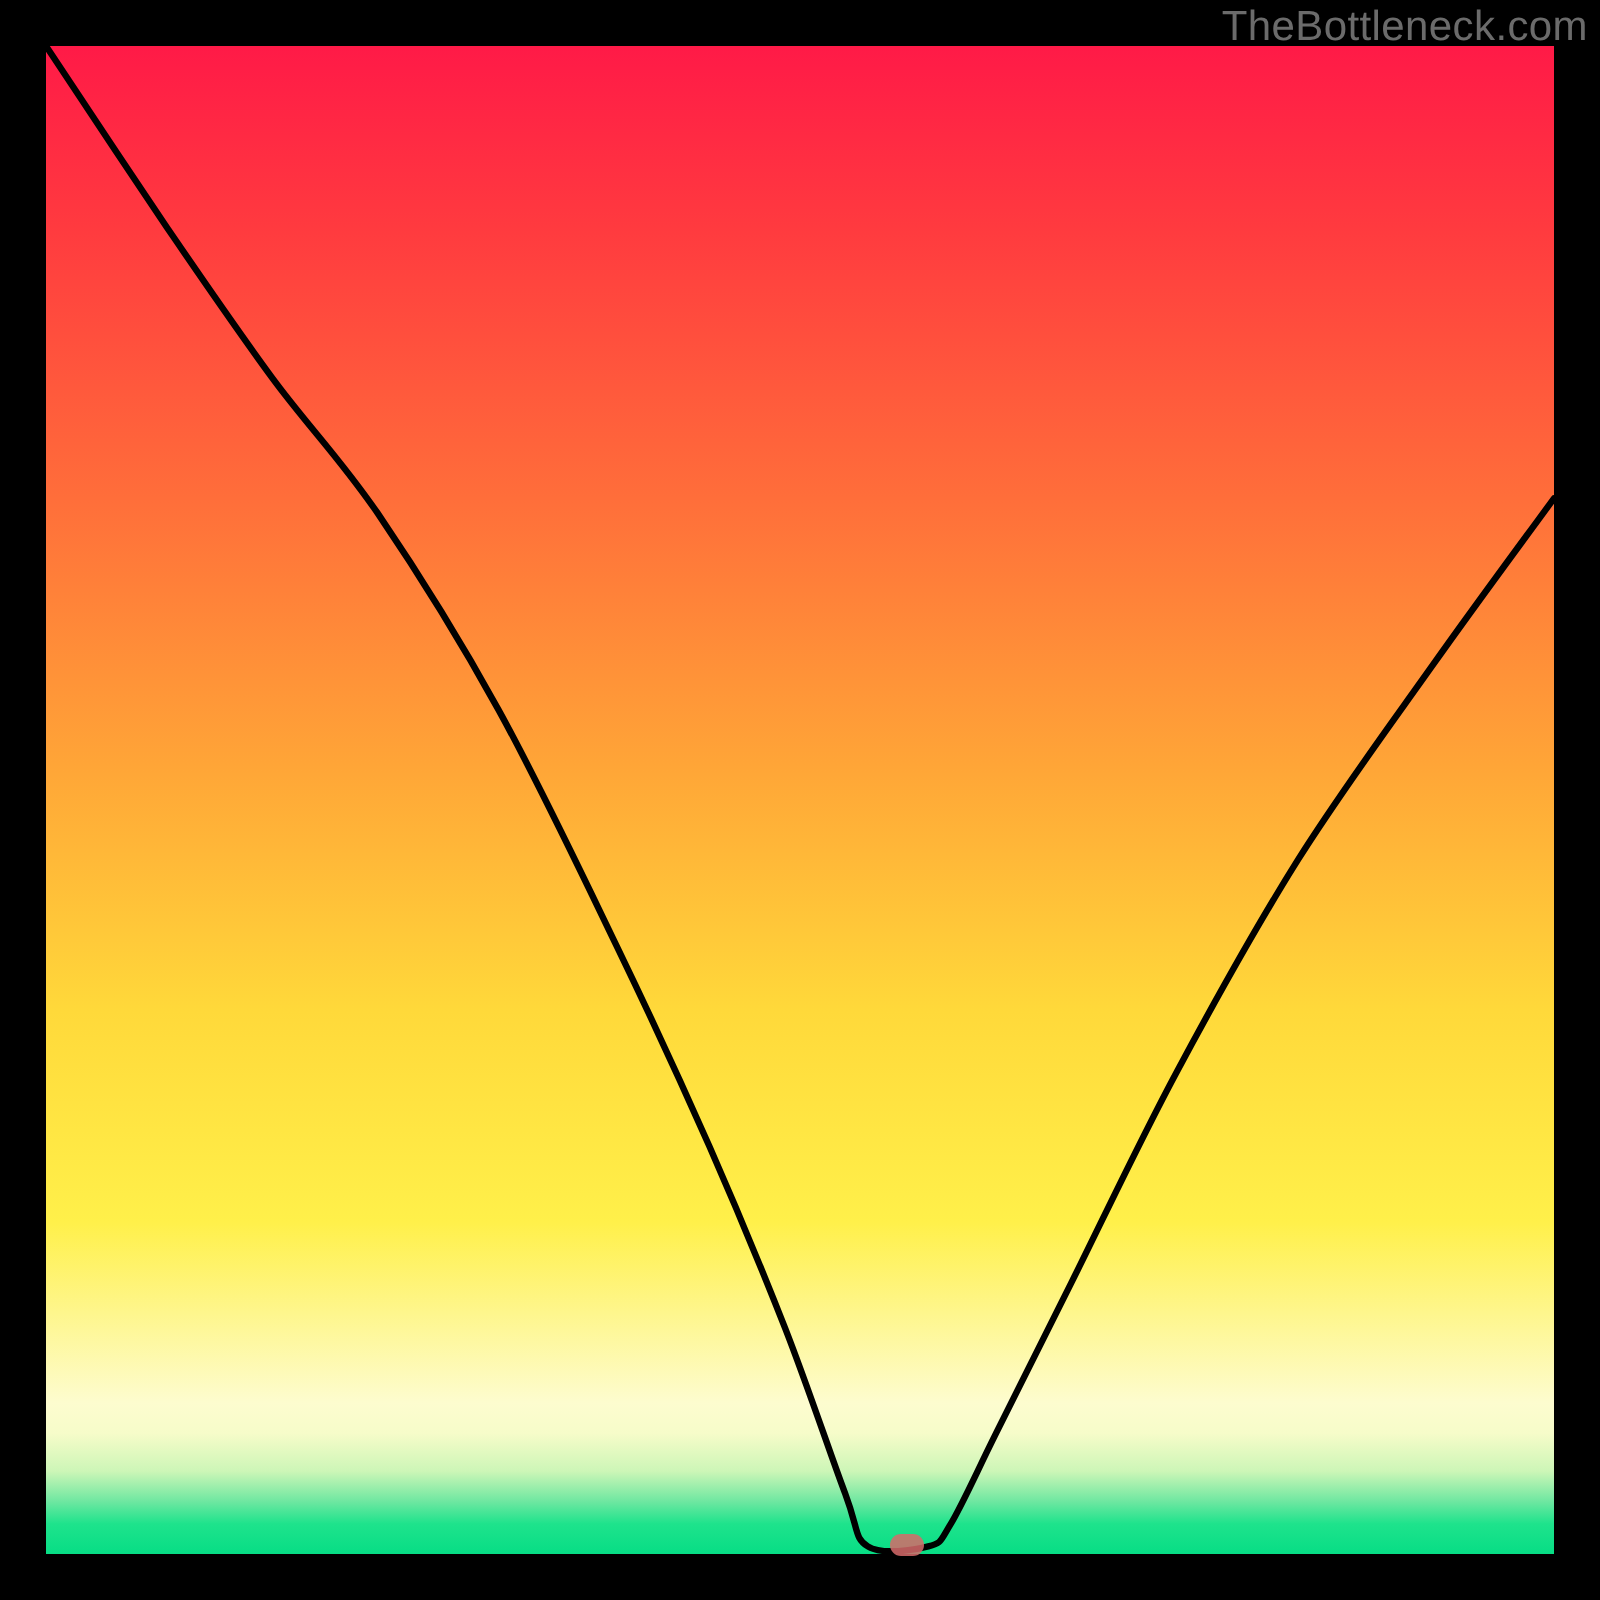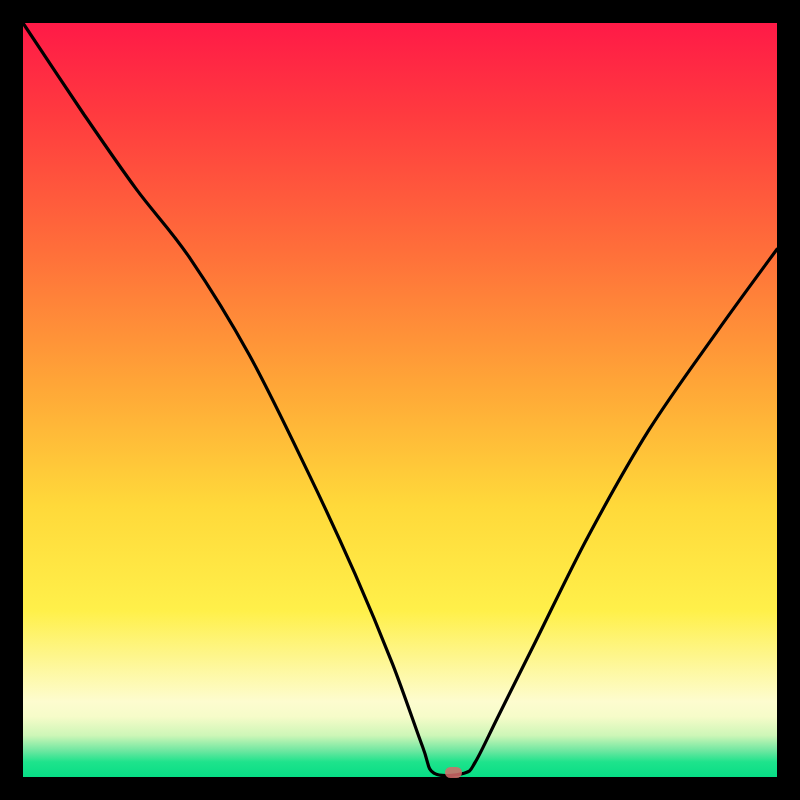--- a/index.html
+++ b/index.html
@@ -63,20 +63,21 @@
     color: #6b6b6b;
     font-size: 21px;
     letter-spacing: 0.2px;
     user-select: none;
   }
 </style>
 </head>
 <body>
 
 <div class="stage">
+  <div class="watermark">TheBottleneck.com</div>
 
   <div class="plot">
     <svg class="curve" viewBox="0 0 754 754" preserveAspectRatio="none">
       <path fill="none" stroke="#000" stroke-width="3.2" stroke-linecap="round" stroke-linejoin="round" d="M 0.0 0.0 C 10.1 15.1, 41.5 62.8, 60.3 90.5 C 79.2 118.1, 95.5 142.0, 113.1 165.9 C 130.7 189.8, 147.0 206.1, 165.9 233.7 C 184.7 261.4, 206.1 295.3, 226.2 331.8 C 246.3 368.2, 268.9 416.0, 286.5 452.4 C 304.1 488.8, 317.9 519.0, 331.8 550.4 C 345.6 581.8, 358.1 612.0, 369.5 640.9 C 380.8 669.8, 392.7 705.6, 399.6 723.8 C 406.5 742.1, 404.0 745.8, 410.9 750.2 C 417.8 754.6, 434.2 752.1, 441.1 750.2 C 448.0 748.3, 446.7 748.3, 452.4 738.9 C 458.1 729.5, 465.0 713.8, 475.0 693.7 C 485.1 673.6, 497.6 648.4, 512.7 618.3 C 527.8 588.1, 546.6 547.9, 565.5 512.7 C 584.4 477.5, 604.5 441.1, 625.8 407.2 C 647.2 373.2, 672.3 339.3, 693.7 309.1 C 715.0 279.0, 743.9 240.0, 754.0 226.2"></path>
     </svg>
     <div class="marker" style="left: 421.78px; top: 744.23px; background: rgb(214, 106, 106);"></div>
   </div>
 </div>
 
 </body></html>

